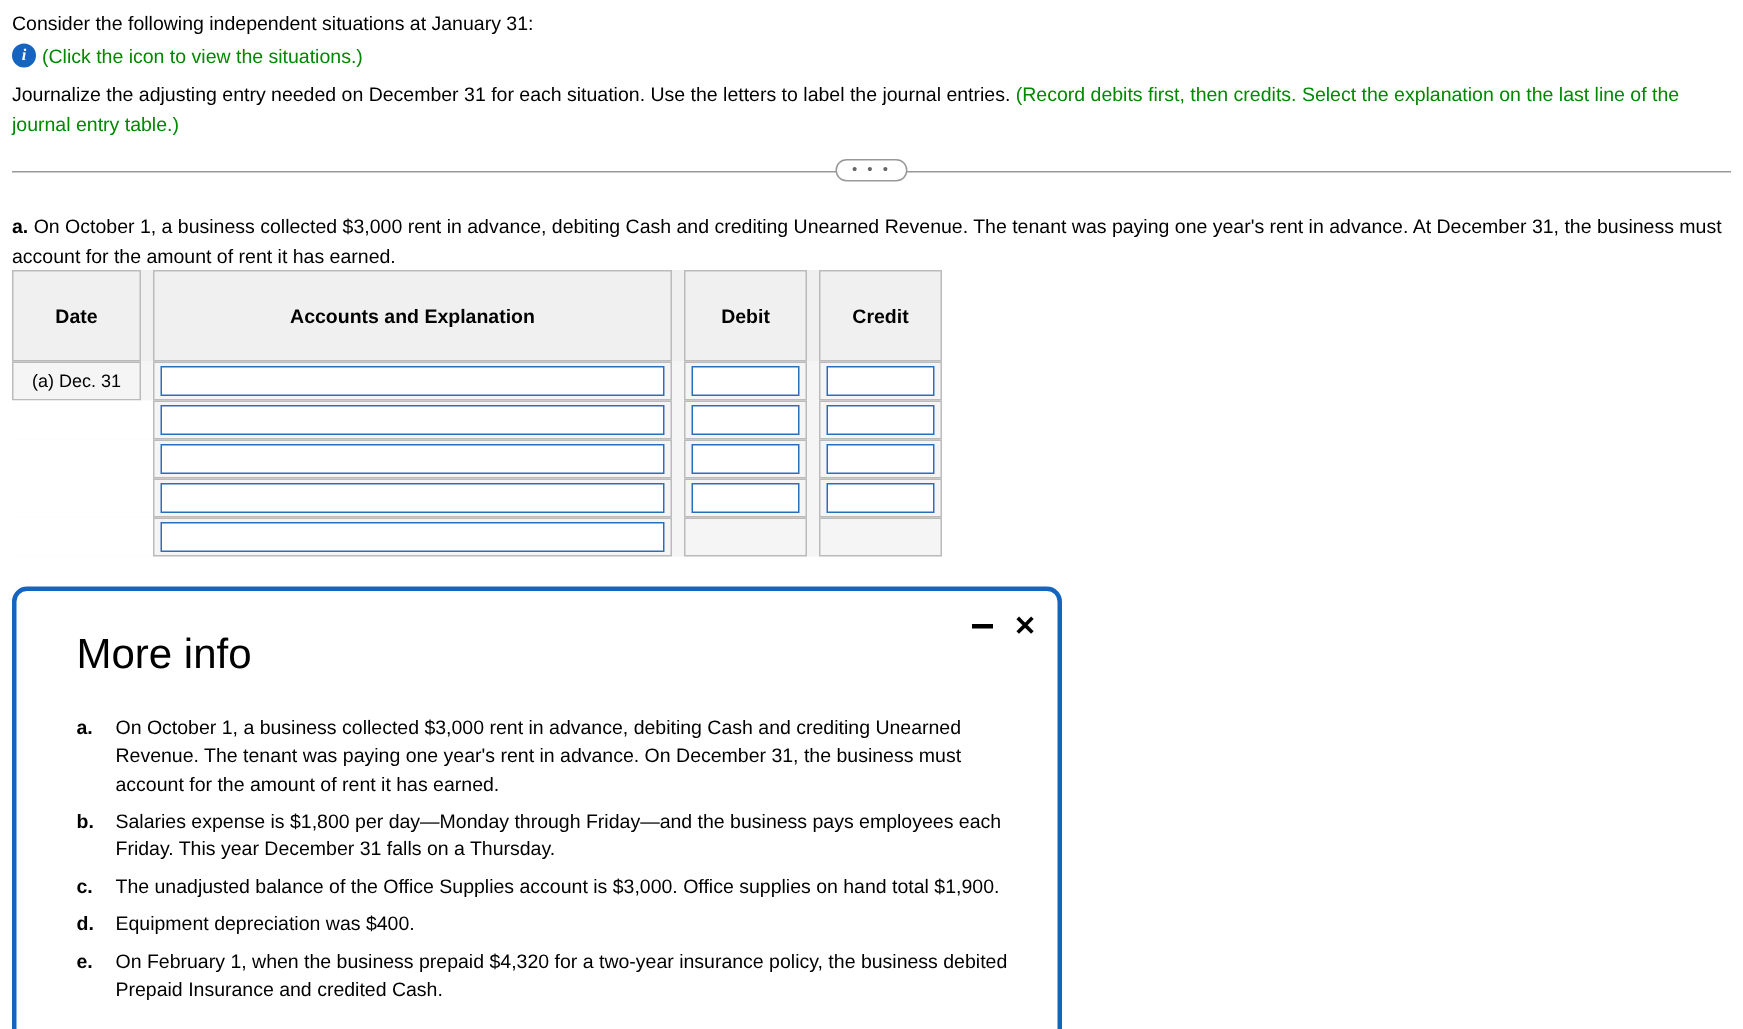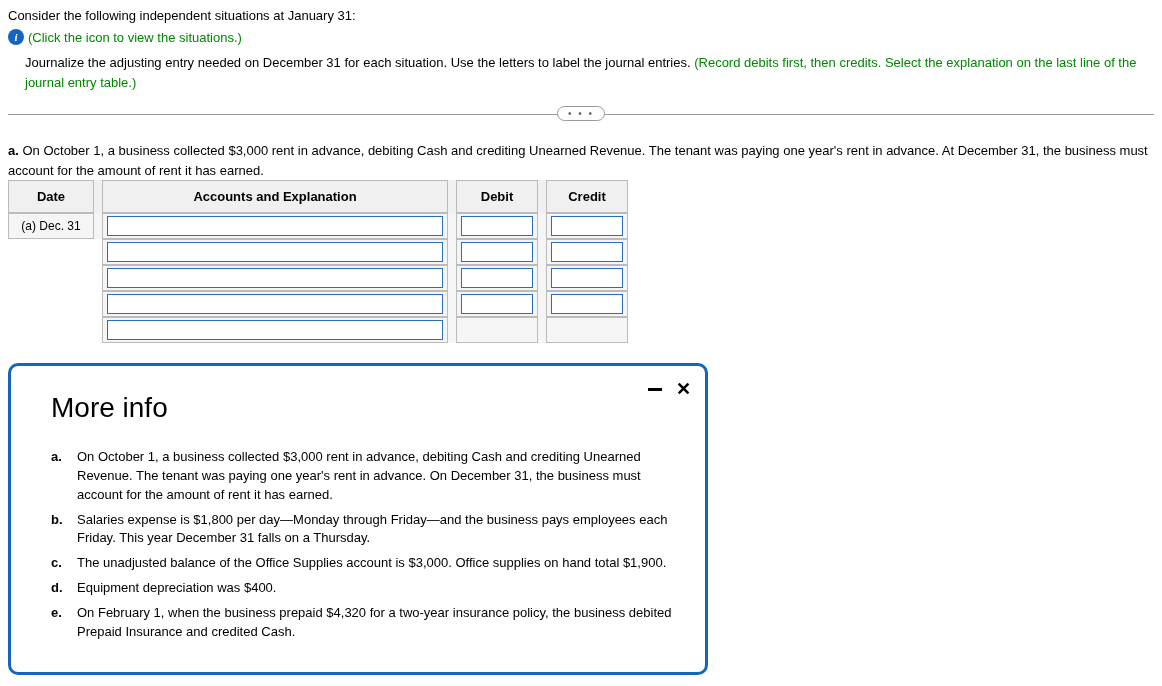--- a/index.html
+++ b/index.html
@@ -12,21 +12,21 @@
     padding: 6px 8px;
   }
   .intro { line-height: 1.5; }
   .link-line { color: #008800; display: flex; align-items: center; gap: 4px; margin-top: 2px; }
   .info-icon {
     width: 16px; height: 16px; border-radius: 50%;
     background: #1565c0; color: #fff; font-weight: bold;
     display: inline-flex; align-items: center; justify-content: center;
     font-size: 11px; font-style: italic; font-family: serif;
   }
-  .instruct { margin-top: 6px; line-height: 1.5; margin-left: 17px; }
+  .instruct { margin-top: 6px; line-height: 1.5; }
   .green-text { color: #008800; }
   .divider-wrap { position: relative; margin: 22px 0 26px 0; }
   .divider { border: none; border-top: 1px solid #999; }
   .dots-pill {
     position: absolute; left: 50%; top: -8px; transform: translateX(-50%);
     background: #fff; border: 1px solid #999; border-radius: 10px;
     padding: 0 10px; font-size: 10px; color: #666; letter-spacing: 2px;
     height: 15px; line-height: 13px;
   }
   .sit-text { line-height: 1.5; }
@@ -35,21 +35,21 @@
     background: #f5f5f5;
   }
   .je-table th, .je-table td {
     border: 1px solid #bbb;
     text-align: center;
     vertical-align: middle;
   }
   .je-table th {
     background: #f0f0f0;
     font-weight: bold;
-    padding: 8px 4px;
+    padding: 22px 4px;
     font-size: 13px;
   }
   .col-date { width: 86px; }
   .col-acct { width: 346px; }
   .col-amt  { width: 82px; }
   .gap-col  { width: 8px; border: none !important; background: #f5f5f5; }
   .je-table td.row-cell { height: 26px; padding: 2px 4px; }
   .input-box {
     display: block; width: 100%; height: 20px;
     background: #fff; border: 1px solid #2a6ebb;

